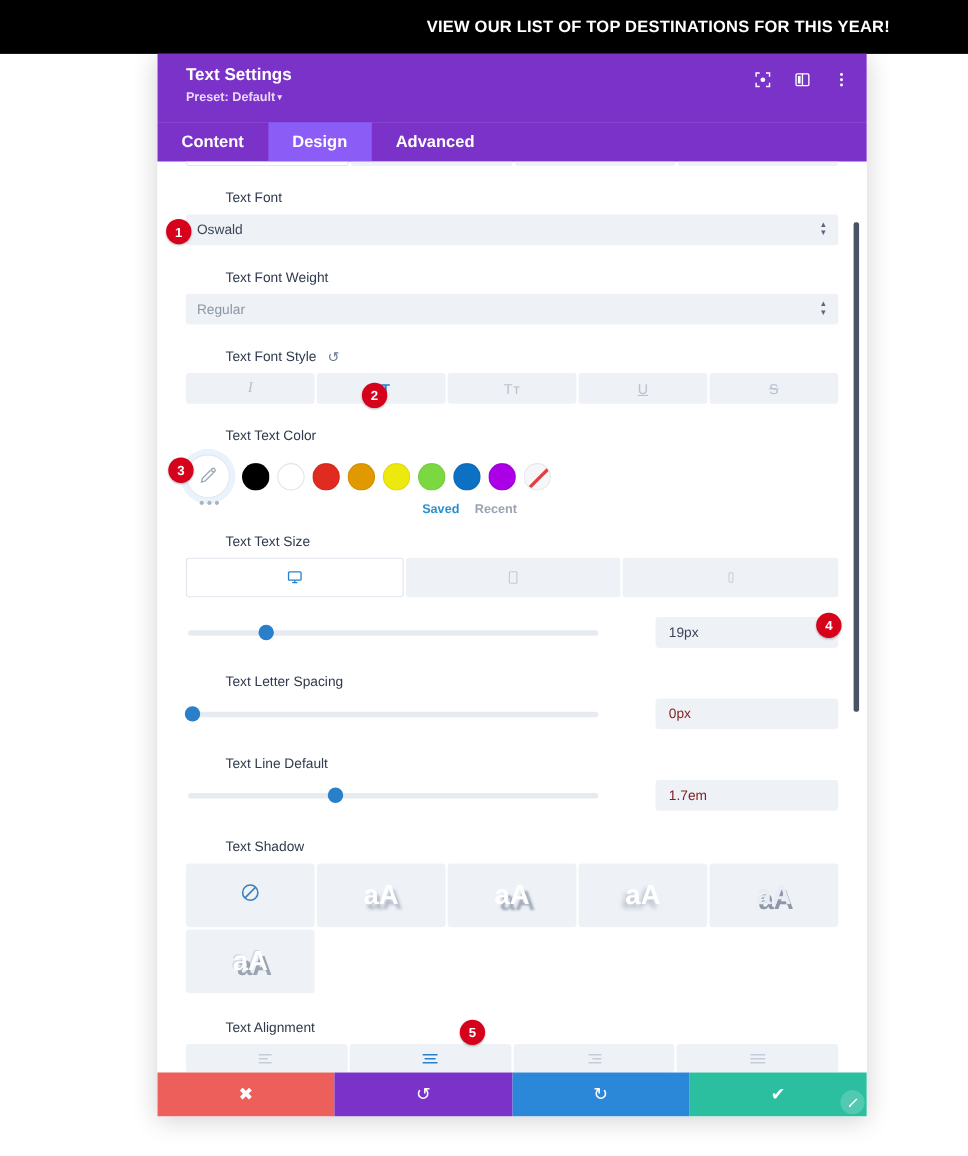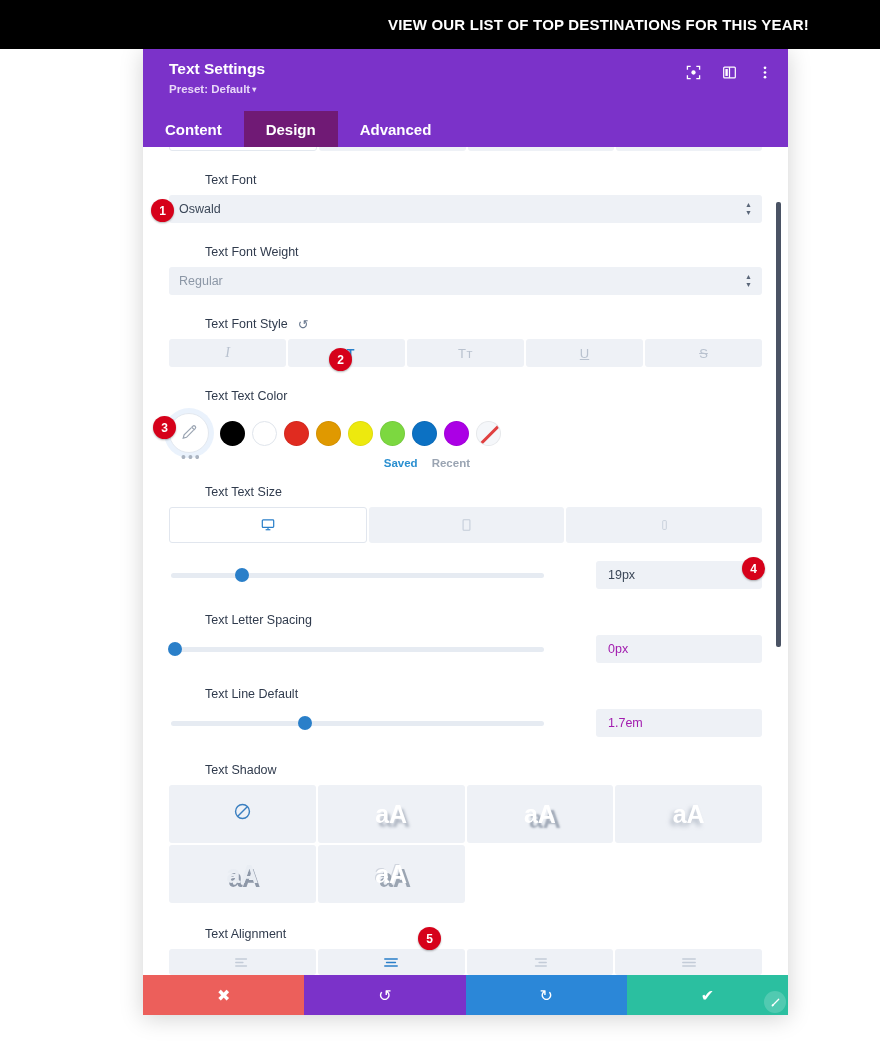--- a/index.html
+++ b/index.html
@@ -79,21 +79,21 @@
   }
   .tab {
     padding: 0 22px;
     height: 36px;
     display: flex; align-items: center;
     color: #ffffff;
     font-size: 15px;
     font-weight: bold;
     cursor: pointer;
   }
-  .tab.active { background: #701a75; }
+  .tab.active { background: #8b5cf6; }
 
   
   .panel-body {
     flex: 1 1 auto;
     position: relative;
     background: #ffffff;
     overflow: hidden;
     padding: 0 26px;
   }
   
@@ -237,29 +237,29 @@
     cursor: pointer;
   }
   .val-input {
     margin-left: auto;
     width: 166px; height: 28px;
     background: #eef1f6;
     border-radius: 3px;
     display: flex; align-items: center;
     padding: 0 12px;
     font-size: 12.5px;
-    color: #a21caf;
+    color: #7f1d1d;
     cursor: text;
   }
   .val-input.dark { color: #3b4758; }
 
   
   .shadow-grid {
     display: grid;
-    grid-template-columns: repeat(4, 1fr);
+    grid-template-columns: repeat(5, 1fr);
     gap: 2px;
     margin-top: 6px;
   }
   .shadow-cell {
     height: 58px;
     background: #eef1f6;
     border-radius: 3px;
     display: flex; align-items: center; justify-content: center;
     cursor: pointer;
   }

